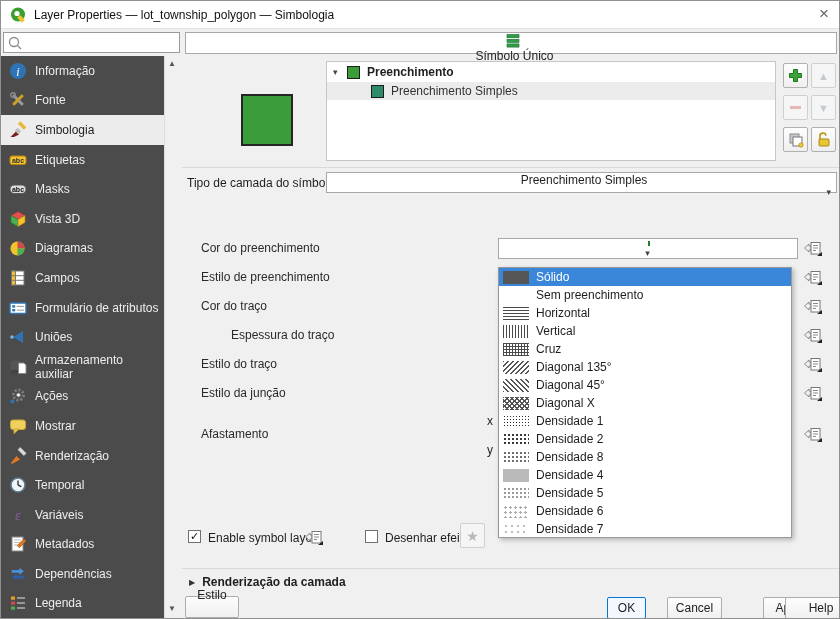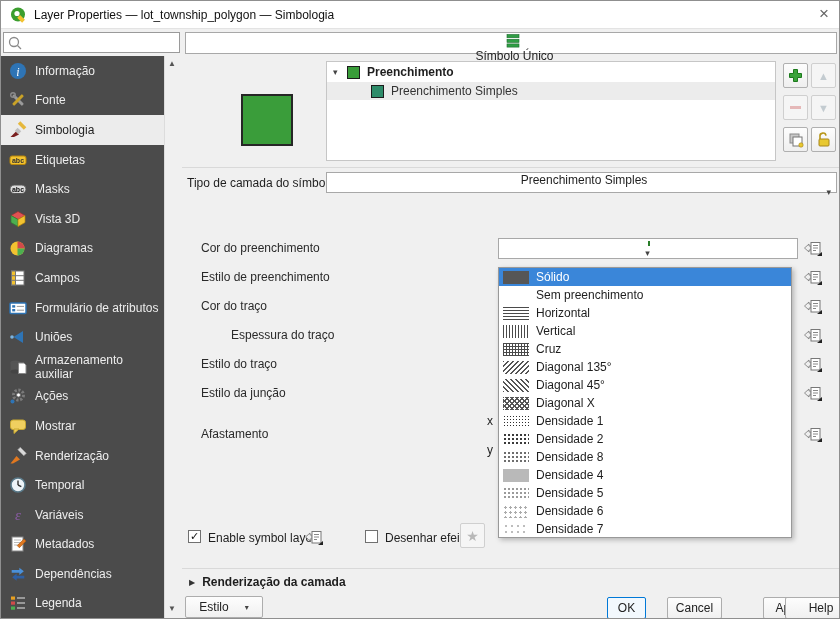--- a/index.html
+++ b/index.html
@@ -521,21 +521,21 @@
       <span>★</span>
     </div>
 
   <div class="sep" style="left:181px;top:567px;width:659px;"></div>
 
   <div class="abs" style="left:188px;top:574px;display:flex;align-items:center;gap:7px;">
     <span style="font-size:8px;color:#333;">▶</span>
     <span class="bold">Renderização da camada</span>
   </div>
 
-  <div class="abs btn" style="left:184px;top:595px;width:78px;gap:16px;">
+  <div class="abs btn" style="left:184px;top:595px;width:54px;gap:16px;flex-direction:column;">
     <span>Estilo</span>
     <span style="font-size:8px;color:#444;">▾</span>
   </div>
   <div class="abs btn default" style="left:606px;top:596px;width:39px;">
       <span>OK</span>
     </div>
   <div class="abs btn" style="left:666px;top:596px;width:55px;">
       <span>Cancel</span>
     </div>
   <div class="abs btn" style="left:762px;top:596px;width:55px;">

